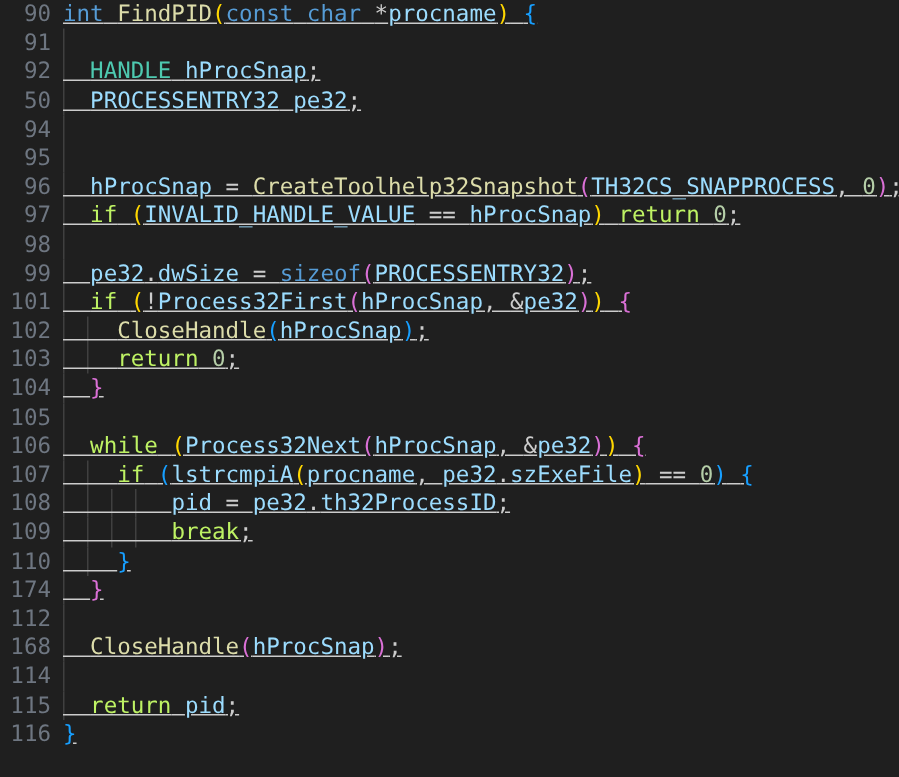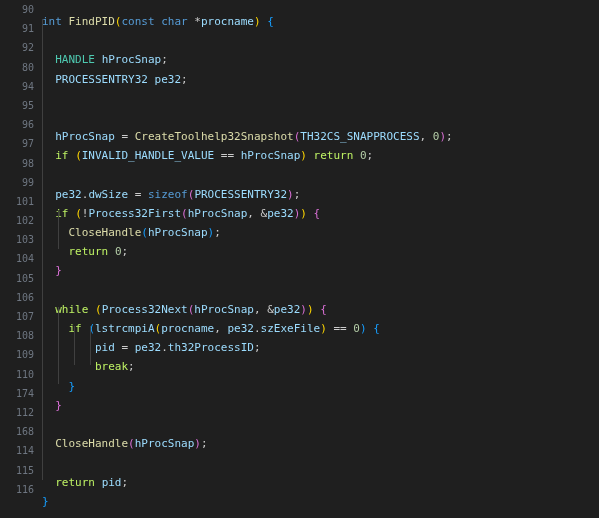--- a/index.html
+++ b/index.html
@@ -19,28 +19,29 @@
     line-height:19.19px;
     white-space:pre;
     font-size:13.2px;
   }
   .gutter{
     position:absolute;
     left:0;top:0;
     width:34px;
     text-align:right;
     color:#6e7681;
-    font-size:10px;
+    font-size:15px;
     letter-spacing:0px;
   }
   .code{
     position:absolute;
-    left:42px;top:12px;
+    left:42px;top:0;
     color:#cccccc;
-    font-size:11px;
+    font-size:15px;
+    text-decoration:underline;
   }
   
   .guides{
     position:absolute;left:42px;top:0;height:19.19px;pointer-events:none;
   }
   .guide{
     position:absolute;top:0;width:1px;height:19.19px;
     background:#404040;
   }
   
@@ -58,21 +59,21 @@
   .op      {color:#cccccc;}
 </style>
 </head>
 <body>
 
 <div id="editor">
   <div id="lines-container">
       <div class="line"><div class="gutter">90</div><div class="guides"></div><div class="code"><span class="kw">int</span><span class="plain"> </span><span class="fn">FindPID</span><span class="p0">(</span><span class="kw">const</span><span class="plain"> </span><span class="kw">char</span><span class="plain"> </span><span class="op">*</span><span class="var">procname</span><span class="p0">)</span><span class="plain"> </span><span class="p2">{</span></div></div>
       <div class="line"><div class="gutter">91</div><div class="guides"><div class="guide" style="left: 0px;"></div></div><div class="code"></div></div>
       <div class="line"><div class="gutter">92</div><div class="guides"><div class="guide" style="left: 0px;"></div></div><div class="code"><span class="plain">  </span><span class="type">HANDLE</span><span class="plain"> </span><span class="var">hProcSnap</span><span class="plain">;</span></div></div>
-      <div class="line"><div class="gutter">80</div><div class="guides"><div class="guide" style="left: 0px;"></div></div><div class="code"><span class="plain">  </span><span class="var">PROCESSENTRY32</span><span class="plain"> </span><span class="var">pe32</span><span class="plain">;</span></div></div>
+      <div class="line"><div class="gutter">50</div><div class="guides"><div class="guide" style="left: 0px;"></div></div><div class="code"><span class="plain">  </span><span class="var">PROCESSENTRY32</span><span class="plain"> </span><span class="var">pe32</span><span class="plain">;</span></div></div>
       <div class="line"><div class="gutter">94</div><div class="guides"><div class="guide" style="left: 0px;"></div></div></div>
       <div class="line"><div class="gutter">95</div><div class="guides"><div class="guide" style="left: 0px;"></div></div><div class="code"></div></div>
       <div class="line"><div class="gutter">96</div><div class="guides"><div class="guide" style="left: 0px;"></div></div><div class="code"><span class="plain">  </span><span class="var">hProcSnap</span><span class="plain"> = </span><span class="fn">CreateToolhelp32Snapshot</span><span class="p1">(</span><span class="var">TH32CS_SNAPPROCESS</span><span class="plain">, </span><span class="num">0</span><span class="p1">)</span><span class="plain">;</span></div></div>
       <div class="line"><div class="gutter">97</div><div class="guides"><div class="guide" style="left: 0px;"></div></div><div class="code"><span class="plain">  </span><span class="ctrl">if</span><span class="plain"> </span><span class="p0">(</span><span class="var">INVALID_HANDLE_VALUE</span><span class="plain"> == </span><span class="var">hProcSnap</span><span class="p0">)</span><span class="plain"> </span><span class="ctrl">return</span><span class="plain"> </span><span class="num">0</span><span class="plain">;</span></div></div>
       <div class="line"><div class="gutter">98</div><div class="guides"><div class="guide" style="left: 0px;"></div></div><div class="code"></div></div>
       <div class="line"><div class="gutter">99</div><div class="guides"><div class="guide" style="left: 0px;"></div></div><div class="code"><span class="plain">  </span><span class="var">pe32</span><span class="plain">.</span><span class="var">dwSize</span><span class="plain"> = </span><span class="kw">sizeof</span><span class="p1">(</span><span class="var">PROCESSENTRY32</span><span class="p1">)</span><span class="plain">;</span></div></div>
       <div class="line"><div class="gutter">101</div><div class="guides"><div class="guide" style="left: 0px;"></div></div><div class="code"><span class="plain">  </span><span class="ctrl">if</span><span class="plain"> </span><span class="p0">(</span><span class="op">!</span><span class="call">Process32First</span><span class="p1">(</span><span class="var">hProcSnap</span><span class="plain">, </span><span class="op">&amp;</span><span class="var">pe32</span><span class="p1">)</span><span class="p0">)</span><span class="plain"> </span><span class="p1">{</span></div></div>
       <div class="line"><div class="gutter">102</div><div class="guides"><div class="guide" style="left: 0px;"></div><div class="guide" style="left: 15.84px;"></div></div><div class="code"><span class="plain">    </span><span class="fn">CloseHandle</span><span class="p2">(</span><span class="var">hProcSnap</span><span class="p2">)</span><span class="plain">;</span></div></div>
       <div class="line"><div class="gutter">103</div><div class="guides"><div class="guide" style="left: 0px;"></div><div class="guide" style="left: 15.84px;"></div></div><div class="code"><span class="plain">    </span><span class="ctrl">return</span><span class="plain"> </span><span class="num">0</span><span class="plain">;</span></div></div>
       <div class="line"><div class="gutter">104</div><div class="guides"><div class="guide" style="left: 0px;"></div></div><div class="code"><span class="plain">  </span><span class="p1">}</span></div></div>

